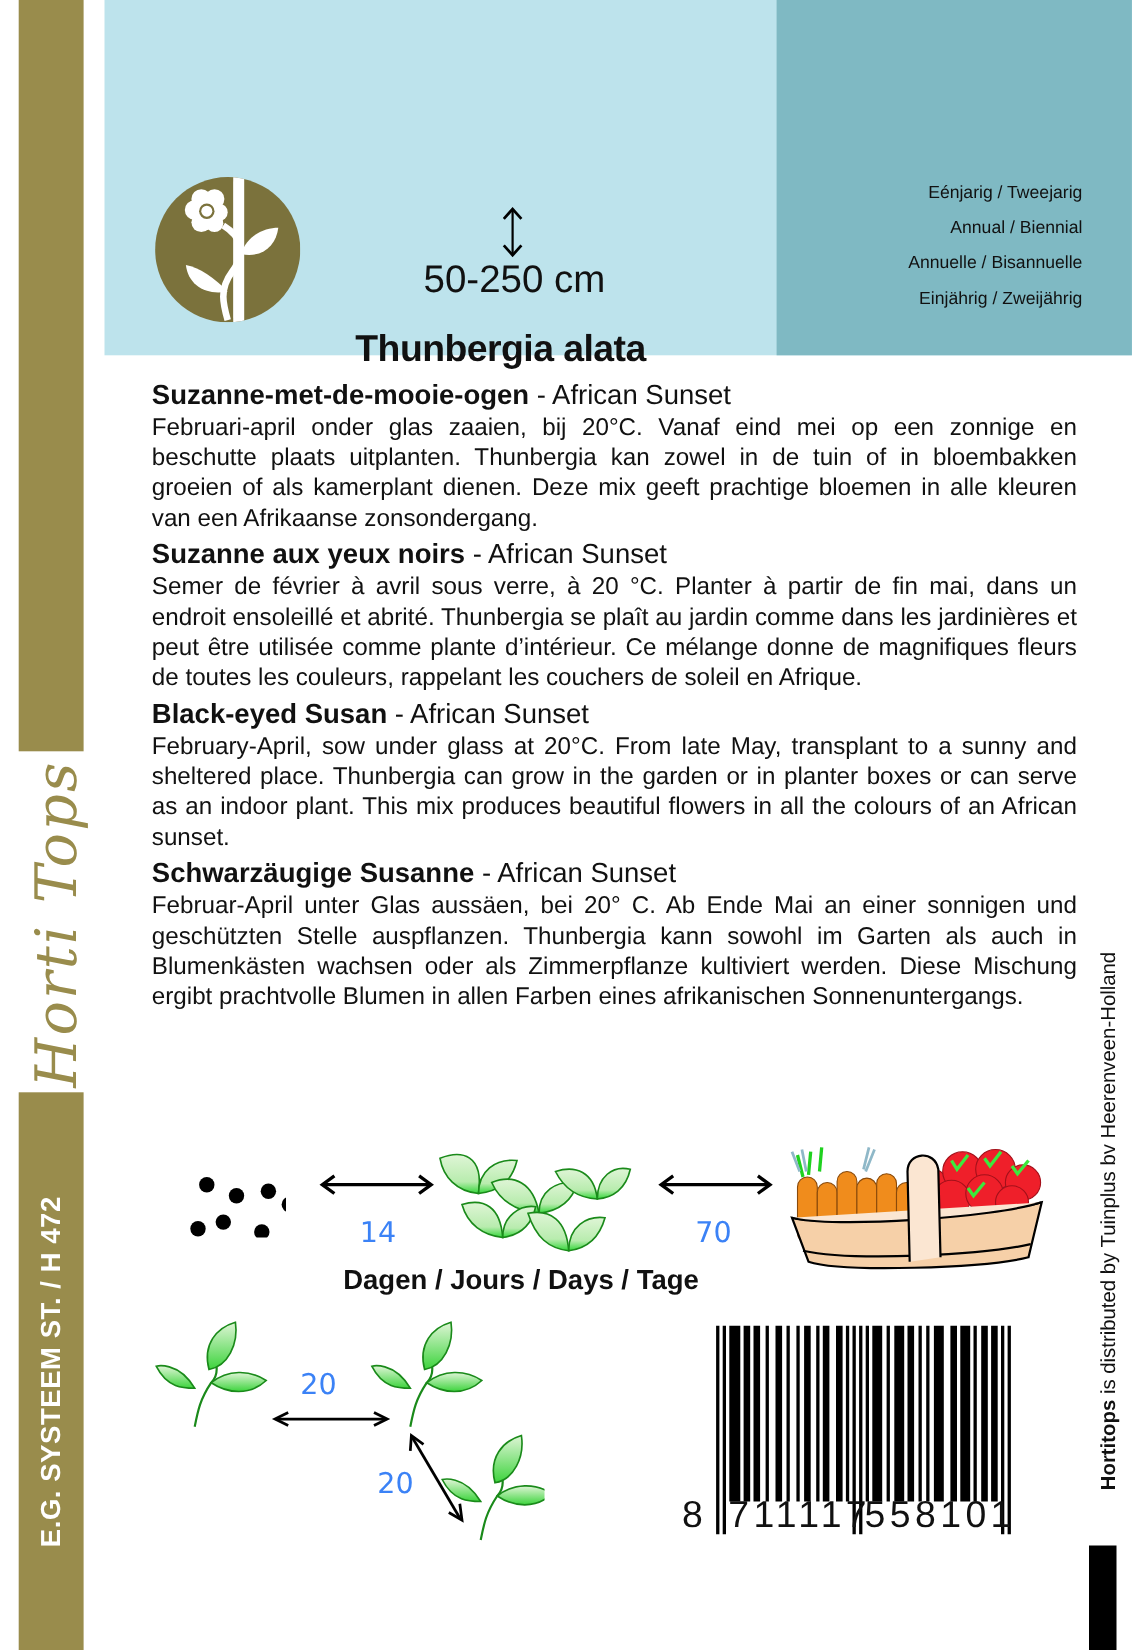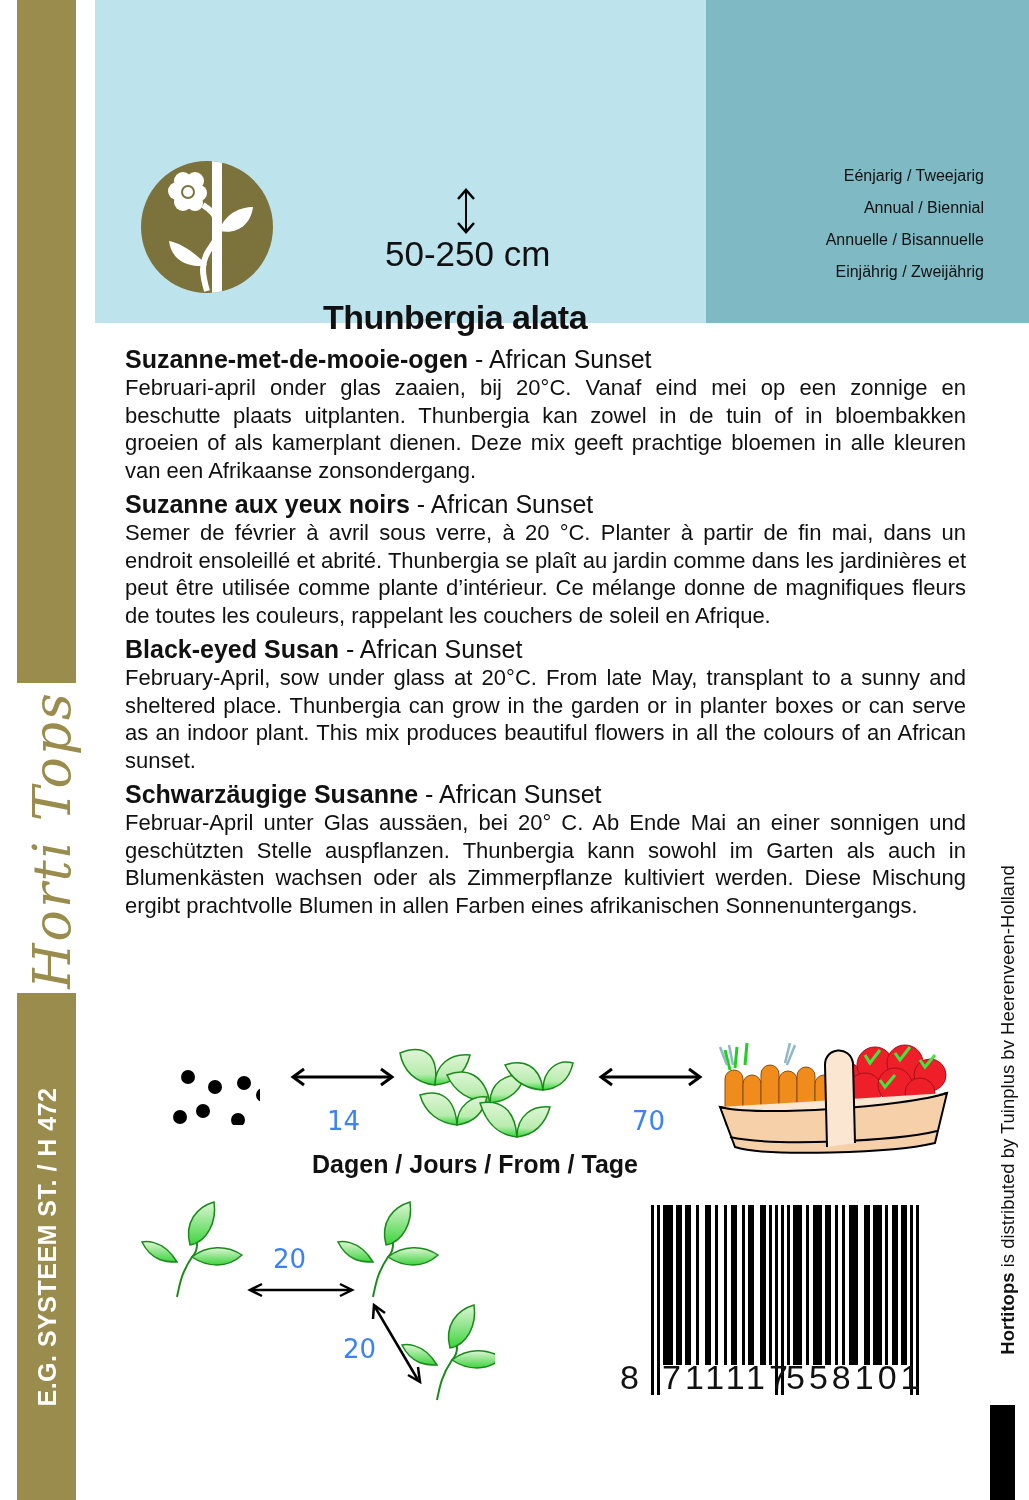--- a/index.html
+++ b/index.html
@@ -13,21 +13,21 @@
          white-space:nowrap; font-family:"DejaVu Serif", serif; font-style:italic; font-size:52px; color:#998c4c; letter-spacing:2px; }
   .strip-code { position:absolute; left:50%; top:50%; transform:translate(-50%,-50%) rotate(-90deg);
          white-space:nowrap; color:#fff; font-weight:bold; font-size:25px; font-family:"Liberation Sans Narrow","Liberation Sans",sans-serif; letter-spacing:0.5px; }
   .header { position:absolute; left:95px; top:0; width:934px; height:323px; background:#bde3ec; }
   .header-right { position:absolute; left:706px; top:0; width:323px; height:323px; background:#7fb9c3; }
   .icon-circle { position:absolute; left:141px; top:161px; width:132px; height:132px; }
   .height-line { position:absolute; left:385px; top:188px; display:flex; align-items:center; font-size:35px;flex-direction:column; }
   .height-line svg { margin-right:4px; }
   .species { position:absolute; left:323px; top:258px; font-size:34px; font-weight:bold; letter-spacing:-0.5px;margin-top:40px; }
   .life-cycle { position:absolute; right:45px; top:160px; text-align:right; font-size:16px; line-height:32px; color:#111; }
-  .sections { position:absolute; left:125px; top:345px; width:841px; }
+  .sections { position:absolute; left:138px; top:345px; width:841px; }
   .section { margin-bottom:6px; }
   .section-title { font-size:25px; line-height:29px; }
   .section-title b { font-weight:bold; }
   .section-body { font-size:22px; line-height:27.5px; text-align:justify; }
   .timeline { position:absolute; left:150px; top:1050px; width:830px; height:140px; }
   .red-num { position:absolute; color:#3b82f6; font-weight:normal; font-size:26px; font-family:"DejaVu Sans", sans-serif; }
   .days-label { position:absolute; left:162px; top:100px; font-size:25px; font-weight:bold; }
   .barcode { position:absolute; left:620px; top:1205px; width:320px; height:190px; }
   .barcode-num { position:absolute; left:620px; top:1358px; width:320px; font-size:34px; letter-spacing:4px; font-family:"Liberation Sans", sans-serif; }
   .distributor { position:absolute; left:988px; top:820px; width:40px; height:580px; }
@@ -179,21 +179,21 @@
     </g>
     <g stroke="#3de83d" stroke-width="3" fill="none">
       <path d="M150 20 L155 28 L165 15 M180 18 L185 25 L195 12 M205 25 L210 32 L220 20 M165 45 L170 52 L180 40"></path>
     </g>
     <path d="M5 72 C40 80, 190 70, 232 58 L220 108 C180 118, 50 122, 20 112 Z" fill="#f6d0a8" stroke="#000" stroke-width="2"></path>
     <path d="M5 72 C40 82, 190 72, 232 58" stroke="#000" stroke-width="2" fill="#fbe6d2"></path>
     <path d="M15 102 C60 112, 180 106, 222 96" stroke="#000" stroke-width="2" fill="none"></path>
     <path d="M112 112 L110 30 C110 12, 135 10, 138 28 L140 108" stroke="#000" stroke-width="2" fill="#fbe6d2"></path>
   </svg>
 
-  <div class="days-label">Dagen / Jours / From / Tage</div>
+  <div class="days-label">Dagen / Jours / Days / Tage</div>
 </div>
 
 <svg style="position:absolute;left:140px;top:1195px" width="355" height="210" viewBox="0 0 355 210">
   <defs>
     <linearGradient id="lg2" x1="0" y1="0" x2="0" y2="1">
       <stop offset="0" stop-color="#dff5d6"></stop>
         <stop offset="1" stop-color="#3dd43d"></stop>
     </linearGradient>
     <g id="sprout">
       <path d="M35 100 C38 85, 40 75, 50 60 C58 52, 55 40, 50 30" stroke="#1a8a1a" stroke-width="2" fill="none"></path>

